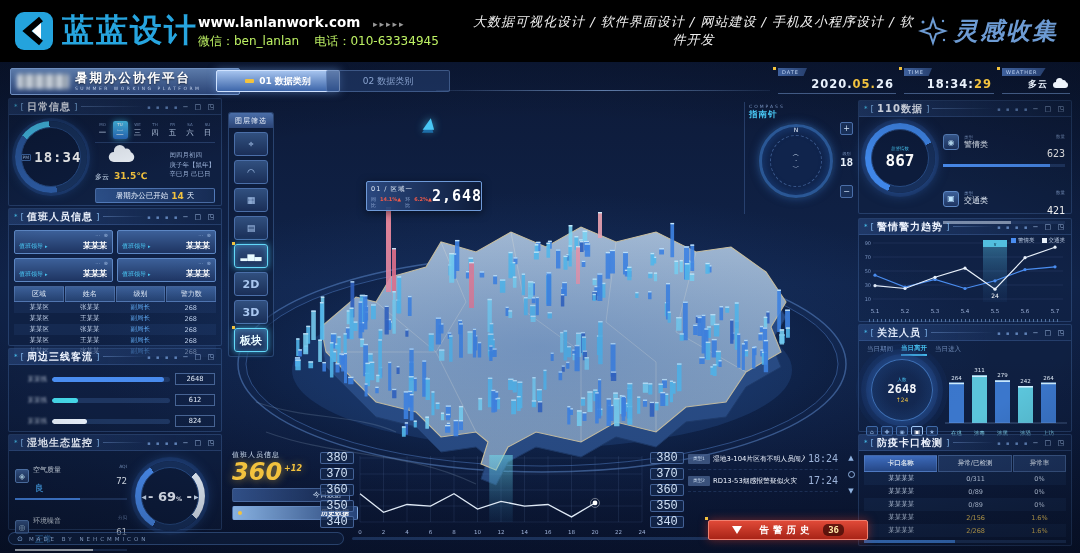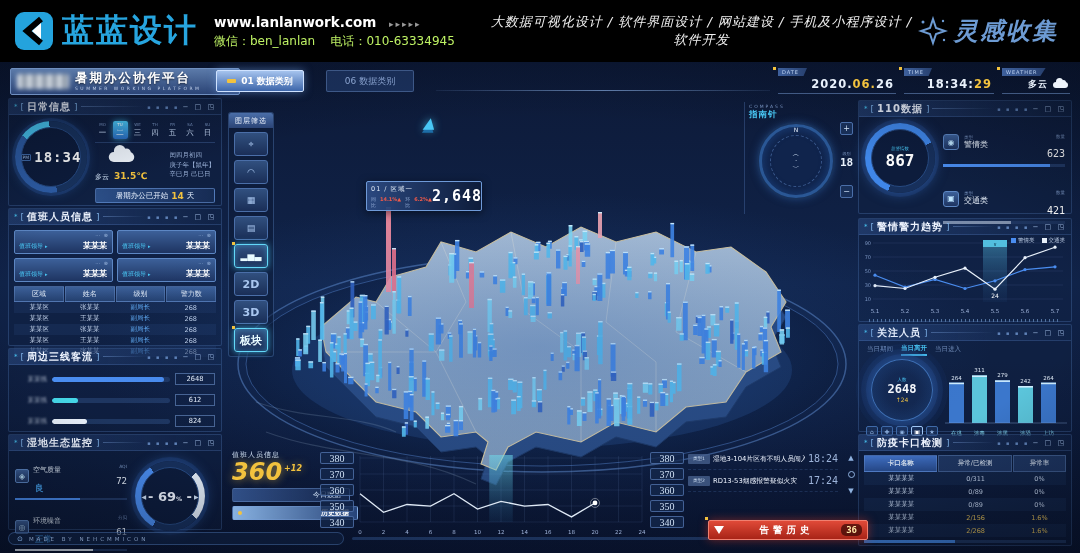--- a/index.html
+++ b/index.html
@@ -3,41 +3,41 @@
 <meta charset="utf-8">
 <style>
 *{margin:0;padding:0;box-sizing:border-box;font-family:"DejaVu Sans","Liberation Sans",sans-serif}
 html,body{width:1080px;height:553px;background:#000;overflow:hidden}
 body{position:relative}
 
 .banner{position:absolute;top:0;left:0;width:1080px;height:62px;background:#000;display:flex;align-items:center;z-index:20}
 .logo-wrap{display:flex;align-items:center;gap:8px;padding-left:14px}
 .logo-mark{width:40px;height:40px}
 .logo-text{font-size:32px;font-weight:bold;color:#27a5df;letter-spacing:2px}
-.contact{margin-left:16px;line-height:1.5}
+.contact{line-height:1.5}
 .contact .site{font-size:13.5px;color:#fff;font-weight:bold}
 .contact .site .arr{color:#9a9a9a;font-size:9px;letter-spacing:2px;margin-left:8px}
 .contact .sub{font-size:12px;color:#bef264}
 .services{margin-left:30px;font-size:13px;color:#f0f0f0;font-style:italic;letter-spacing:1px;flex:1;text-align:center}
 .collect{display:flex;align-items:center;gap:6px;padding-right:22px}
 .collect-icon{width:30px;height:30px}
 .collect-text{font-size:24px;color:#6d9bd3;font-weight:bold;font-style:italic;letter-spacing:2px}
 
 .dash{position:absolute;top:62px;left:0;width:1080px;height:491px;overflow:hidden;
 background:linear-gradient(180deg,#0d1a38 0%,#102349 45%,#0a1531 100%)}
 .dash::before{content:"";position:absolute;inset:0;background:
 radial-gradient(ellipse 60% 45% at 50% 58%,rgba(45,95,175,.30),transparent 70%),
 radial-gradient(ellipse 90% 70% at 50% 50%,transparent 55%,rgba(2,6,16,.55) 100%);pointer-events:none;z-index:5}
 
 .tb-title{position:absolute;left:10px;top:6px;width:230px;height:27px;background:linear-gradient(180deg,#5b7aa9,#2b4476);border:1px solid #6f8fc0;border-radius:2px;display:flex;align-items:center;gap:6px;padding:0 6px;z-index:6}
 .blurbox{width:52px;height:15px;background:repeating-linear-gradient(90deg,#cfd6df 0 5px,#8d99a8 5px 10px);filter:blur(2px);border-radius:2px}
 .tb-title-col{display:flex;flex-direction:column;line-height:1}
 .tb-title-main{font-size:12.5px;font-weight:bold;color:#fff;letter-spacing:2px;text-shadow:0 1px 2px rgba(0,0,0,.6)}
 .tb-title-sub{font-size:4.5px;color:#bdccE6;letter-spacing:2.5px;margin-top:2px}
-.tab{position:absolute;top:8px;height:22px;width:88px;display:flex;align-items:center;justify-content:center;gap:5px;font-size:9px;border-radius:2px;z-index:6}
+.tab{position:absolute;top:8px;height:22px;width:124px;display:flex;align-items:center;justify-content:center;gap:5px;font-size:9px;border-radius:2px;z-index:6}
 .tab-active{left:216px;background:linear-gradient(180deg,#a5c3ee,#3d66aa);border:1px solid #cfe2ff;color:#fff;font-weight:bold;box-shadow:0 0 8px rgba(120,170,240,.5)}
 .tab-active .tabdash{width:9px;height:4px;background:#f2c23e;border-radius:1px}
 .tab-idle{left:326px;background:rgba(38,66,116,.55);border:1px solid rgba(130,165,225,.35);color:#8aa3cf}
 .tb-line{position:absolute;left:436px;top:28px;width:334px;height:1px;background:linear-gradient(90deg,rgba(120,160,220,.1),rgba(150,190,245,.6),rgba(120,160,220,.1));z-index:6}
 .tb-box{position:absolute;top:8px;height:24px;border-bottom:1px solid rgba(130,170,230,.45);z-index:6}
 .tb-box .lab{position:absolute;left:0;top:-2px;font-size:5px;color:#bcd2f2;background:linear-gradient(90deg,#3e609c,#27406f);padding:1px 8px 1px 4px;clip-path:polygon(0 0,100% 0,88% 100%,0 100%);letter-spacing:1px}
 .tb-box .dot{position:absolute;left:-5px;top:-3px;width:3px;height:3px;background:#f2c23e}
 .tb-box .val{position:absolute;right:2px;bottom:2px;font-family:"DejaVu Sans Mono",monospace;font-size:11.5px;font-weight:bold;color:#e9f1fb;letter-spacing:1px}
 .tb-date{left:778px;width:118px}.tb-time{left:904px;width:90px}.tb-wx{left:1002px;width:68px}
 .yel{color:#f2c23e}
@@ -209,32 +209,32 @@
 
 .office{position:absolute;left:232px;top:388px;width:122px;z-index:6}
 .off-lab{font-size:7px;color:#cfe0f5;letter-spacing:1px}
 .off-val{font-family:"DejaVu Sans Mono",monospace;font-style:italic;font-weight:bold;font-size:24px;color:#f2c23e;text-shadow:0 0 8px rgba(242,194,62,.6);line-height:1}
 .off-val sup{font-size:8px;margin-left:2px}
 .off-btn{width:118px;height:14px;margin-top:4px;background:linear-gradient(90deg,rgba(70,110,180,.65),rgba(35,60,110,.4));border:1px solid rgba(120,160,220,.4);border-radius:2px;font-size:7px;color:#cfe0f5;display:flex;align-items:center;justify-content:flex-end;padding-right:8px;gap:4px;cursor:pointer}
 .off-btn.active{background:linear-gradient(90deg,rgba(150,195,245,.9),rgba(60,100,170,.6));color:#fff;font-weight:bold;width:126px}
 .off-btn.active::before{content:"";width:4px;height:4px;border-radius:50%;background:#f2c23e;margin-right:auto;margin-left:5px}
 .ycol{position:absolute;top:390px;width:34px;display:flex;flex-direction:column;gap:4px;z-index:6}
 .ycol-l{left:320px}.ycol-r{left:650px}
-.ybox{height:12px;border:1px solid rgba(110,150,215,.55);background:rgba(20,40,78,.75);color:#cfe0f5;font-size:10px;display:flex;align-items:center;justify-content:center;font-family:Liberation Serif, serif;border-radius:2px}
+.ybox{height:12px;border:1px solid rgba(110,150,215,.55);background:rgba(20,40,78,.75);color:#cfe0f5;font-size:12px;display:flex;align-items:center;justify-content:center;font-family:Liberation Mono, monospace;border-radius:2px}
 .office-chart{position:absolute;left:356px;top:388px;z-index:6}
 
 .alerts{position:absolute;left:688px;top:386px;width:150px;z-index:6}
 .arow{display:flex;align-items:center;height:22px;gap:3px;border-bottom:1px dashed rgba(95,140,210,.2);cursor:pointer}
 .atag{width:22px;height:10px;background:rgba(70,95,140,.8);border-radius:1px;font-size:4.5px;color:#cfe0f5;display:flex;align-items:center;justify-content:center;flex-shrink:0}
 .atext{flex:1;font-size:6.8px;color:#eef4ff;white-space:nowrap;overflow:hidden}
 .atime{font-size:10px;color:#9db4da;font-family:"DejaVu Sans Mono",monospace}
 .scrollcol{position:absolute;left:845px;top:392px;width:12px;display:flex;flex-direction:column;align-items:center;gap:9px;z-index:6}
 .scrollcol span{color:#8fb2e0;font-size:7px;cursor:pointer}
 .scrollcol .mid{width:7px;height:7px;border:1px solid #8fb2e0;border-radius:50%;font-size:4px;display:flex;align-items:center;justify-content:center}
-.redbar{position:absolute;left:708px;top:458px;width:160px;height:20px;z-index:7;background:linear-gradient(180deg,#e04a38,#a82417);border:1px solid #f08070;border-radius:2px;display:flex;align-items:center;padding:0 5px;box-shadow:0 0 10px rgba(220,60,40,.5)}
+.redbar{position:absolute;left:708px;top:458px;width:160px;height:20px;z-index:7;background:linear-gradient(180deg,#e04a38,#a82417);border:1px solid #f08070;border-radius:2px;display:flex;align-items:center;padding:0 23px;box-shadow:0 0 10px rgba(220,60,40,.5)}
 .redbar::before{content:"";position:absolute;left:-4px;top:-4px;width:3px;height:3px;background:#f2c23e}
 .warn-tri{width:0;height:0;border-left:5px solid transparent;border-right:5px solid transparent;border-top:8px solid #fff;margin-right:8px}
 .red-t{flex:1;text-align:center;font-size:9.5px;font-weight:bold;color:#fff;letter-spacing:4px}
 .red-n{background:rgba(60,10,6,.75);border-radius:5px;padding:1px 5px;font-size:9px;font-weight:bold;color:#ffe9a8;font-family:"DejaVu Sans Mono",monospace}
 text{font-family:"DejaVu Sans","Liberation Sans",sans-serif}
 </style>
 </head>
 <body>
 
 <div class="banner">
@@ -904,27 +904,27 @@
     <div class="tb-title-col">
       <span class="tb-title-main">暑期办公协作平台</span>
       <span class="tb-title-sub">SUMMER WORKING PLATFORM</span>
     </div>
   </div>
   <div class="tab tab-active">
     <span class="tabdash"></span>
     <span>01 数据类别</span>
   </div>
   <div class="tab tab-idle">
-    <span>06 数据类别</span>
+    <span>02 数据类别</span>
   </div>
   <div class="tb-line"></div>
   <div class="tb-box tb-date">
     <span class="dot"></span>
       <span class="lab">DATE</span>
-    <span class="val"><span>2020.</span><span class="yel">06.</span><span>26</span></span>
+    <span class="val"><span>2020.</span><span class="yel">05.</span><span>26</span></span>
   </div>
   <div class="tb-box tb-time">
     <span class="dot"></span>
       <span class="lab">TIME</span>
     <span class="val"><span>18:34:</span><span class="yel">29</span></span>
   </div>
   <div class="tb-box tb-wx">
     <span class="dot"></span>
       <span class="lab">WEATHER</span>
     <span class="val">

